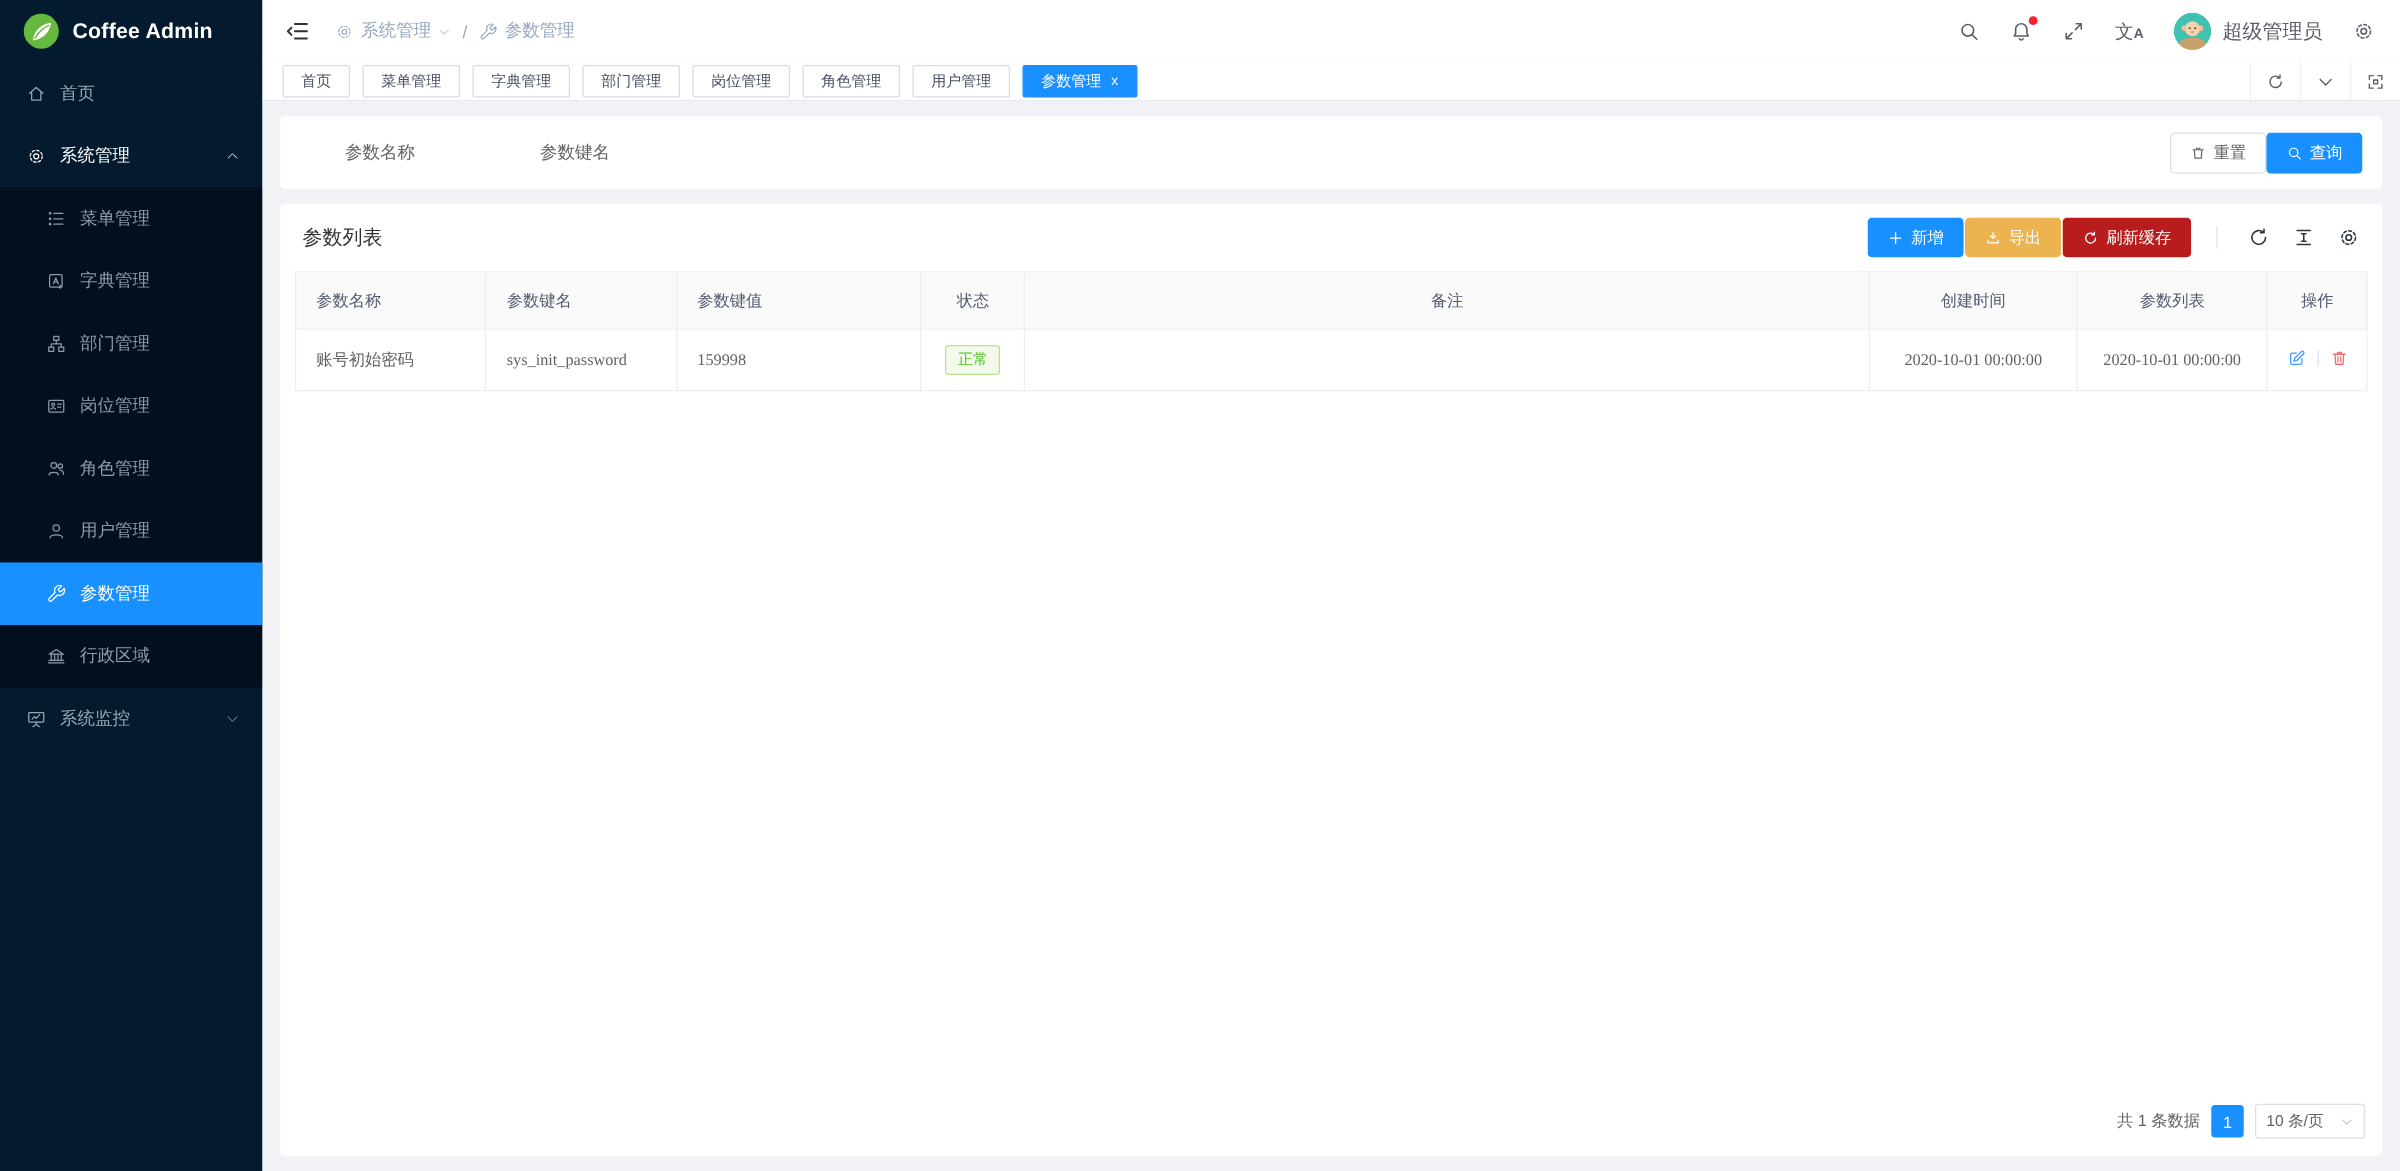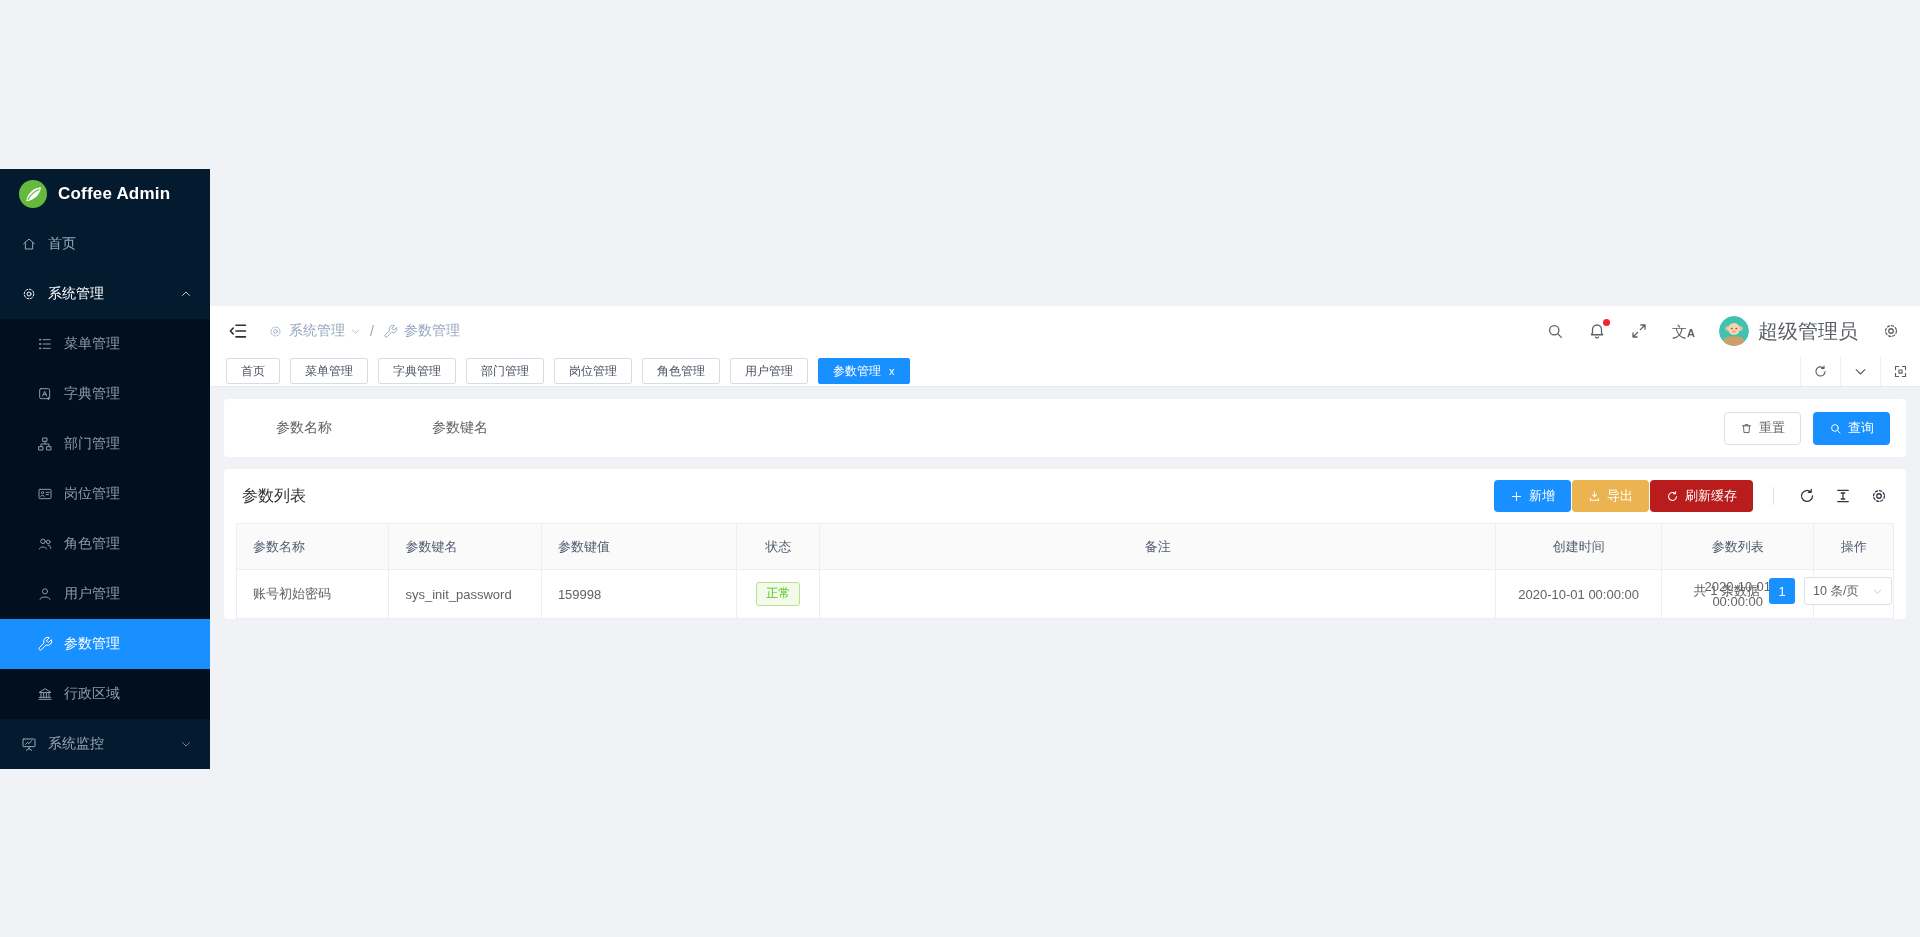--- a/index.html
+++ b/index.html
@@ -1,18 +1,18 @@
 <!DOCTYPE html>
 <html><head>
 <meta charset="utf-8">
 <style>
   * { box-sizing: border-box; margin: 0; padding: 0; }
   html,body { width:1920px; height:937px; overflow:hidden;
     font-family:"Liberation Sans","DejaVu Sans",sans-serif; background:#f0f2f5; }
-  .app { display:flex; width:100%; height:100%;align-items:center; }
+  .app { display:flex; width:100%; height:100%; }
 
   
   .sidebar { width:210px; flex-shrink:0; background:#041a2e; color:#98a8b8; display:flex; flex-direction:column; }
   .logo-row { height:50px; display:flex; align-items:center; padding-left:18px; flex-shrink:0; }
   .logo-row svg { display:block; }
   .brand { color:#ffffff; font-weight:bold; font-size:17px; margin-left:10px; letter-spacing:.2px; }
   .menu { flex:1; overflow:hidden; }
   .menu-item { height:50px; display:flex; align-items:center; padding-left:21px; font-size:14px; cursor:pointer; position:relative; color:#98a8b8; }
   .menu-item .mi-icon { width:16px; height:16px; margin-right:11px; display:inline-flex; }
   .menu-item .chev { position:absolute; right:18px; width:12px; height:12px; }
@@ -33,21 +33,21 @@
   .breadcrumb .bc-chev { width:11px; height:11px; margin-left:5px; display:inline-flex; }
   .bc-sep { margin:0 9px; color:#97a8be; }
   .nav-right { margin-left:auto; display:flex; align-items:center; gap:24px; color:#5a5e66; }
   .nav-ic { width:18px; height:18px; cursor:pointer; position:relative; display:inline-flex; }
   .bell-wrap { position:relative; }
   .red-dot { position:absolute; top:-3px; right:-4px; width:7px; height:7px; border-radius:50%; background:#f5222d; }
   .trans-ic { font-size:15px; cursor:pointer; line-height:1; white-space:nowrap; }
   .trans-ic b { font-size:11px; font-weight:bold; }
   .user-wrap { display:flex; align-items:center; gap:9px; cursor:pointer; }
   .avatar { width:30px; height:30px; border-radius:50%; overflow:hidden; display:block; }
-  .username { font-size:20px; color:#5a5e66; }
+  .username { font-size:16px; color:#5a5e66; }
 
   
   .tabbar { height:31px; background:#fff; border-bottom:1px solid #e8eaec; display:flex; align-items:center; padding-left:16px; flex-shrink:0; }
   .tabs { display:flex; align-items:center; gap:10px; flex:1; }
   .tab { height:26px; display:inline-flex; align-items:center; padding:0 14px; border:1px solid #d8dce5; background:#fff; color:#495060; font-size:12px; cursor:pointer; border-radius:2px; white-space:nowrap; }
   .tab.active { background:#1890ff; border-color:#1890ff; color:#fff; }
   .tab .tab-close { margin-left:8px; font-size:11px; cursor:pointer; }
   .tab-ctrls { display:flex; align-items:stretch; height:100%; }
   .tab-ctrl { width:40px; display:flex; align-items:center; justify-content:center; border-left:1px solid #f0f0f0; color:#5a5e66; cursor:pointer; }
   .tab-ctrl .ic14 { width:15px; height:15px; }
@@ -55,40 +55,40 @@
   
   .content { flex:1; background:#f0f2f5; padding:12px 14px; display:flex; flex-direction:column; gap:12px; min-height:0; }
 
   
   .search-card { background:#fff; border-radius:4px; height:58px; display:flex; align-items:center; padding:0 16px; flex-shrink:0; }
   .form-item { display:flex; align-items:center; }
   .form-item + .form-item { margin-left:52px; }
   .form-label { width:104px; text-align:right; padding-right:12px; font-size:14px; color:#606266; white-space:nowrap; }
   .form-input { width:435px; height:33px; border:1px solid #dcdfe6; border-radius:4px; padding:0 12px; font-size:13px; color:#606266; outline:none; font-family:inherit; }
   .form-input::placeholder { color:#c0c4cc; }
-  .search-btns { margin-left:auto; display:flex; align-items:center; gap:12px; }
+  .search-btns { margin-left:auto; display:flex; align-items:center; }
   .btn { height:33px; display:inline-flex; align-items:center; justify-content:center; gap:6px; padding:0 15px; border-radius:4px; font-size:13px; cursor:pointer; border:1px solid transparent; white-space:nowrap; font-family:inherit; }
   .btn .b-ic { width:13px; height:13px; display:inline-flex; }
   .btn-plain { background:#fff; border-color:#dcdfe6; color:#606266; }
   .btn-primary { background:#1890ff; color:#fff; }
   .btn-warning { background:#ebb450; color:#fff; }
   .btn-success { background:#b91c1c; color:#fff; }
 
   
   .table-card { background:#fff; border-radius:4px; flex:1; padding:0 12px; position:relative; min-height:0; }
   .card-header { height:54px; display:flex; align-items:center; padding:12px 6px; }
   .card-title { font-size:16px; color:#303133; font-weight:500; }
   .card-actions { margin-left:auto; display:flex; align-items:center; }
   .card-actions .btn { height:32px; margin-left:1px; }
   .tool-divider { width:1px; height:18px; background:#e0e3e8; margin:0 6px 0 20px; }
   .tool-ic { width:18px; height:18px; color:#2d3540; margin-left:18px; cursor:pointer; display:inline-flex; }
 
   table.grid { width:100%; border-collapse:collapse; table-layout:fixed; }
   .grid th { background:#fafafa; color:#515a6e; font-size:13px; font-weight:500; height:46px; padding:0 16px; border:1px solid #ebeef5; }
-  .grid td { height:49px; padding:0 16px; font-size:13px; color:#606266; border:1px solid #ebeef5; background:#fff; }
+  .grid td { height:49px; padding:0 16px; font-size:13px; color:#606266; border:1px solid #ebeef5; background:#fff;font-family:Liberation Serif, serif; }
   .al { text-align:left; } .ac { text-align:center; }
   .tag-success { display:inline-block; padding:3px 9px; font-size:12px; color:#52c41a; background:#f3faeb; border:1px solid #b7e389; border-radius:3px; line-height:1.3; }
   .ops { display:inline-flex; align-items:center; gap:9px; }
   .op-ic { width:15px; height:15px; cursor:pointer; display:inline-flex; }
   .op-edit { color:#409eff; }
   .op-del { color:#f56c6c; }
   .op-sep { width:1px; height:13px; background:#dcdfe6; }
 
   
   .pagination { position:absolute; right:14px; bottom:14px; display:flex; align-items:center; gap:9px; font-size:13px; color:#606266; }

